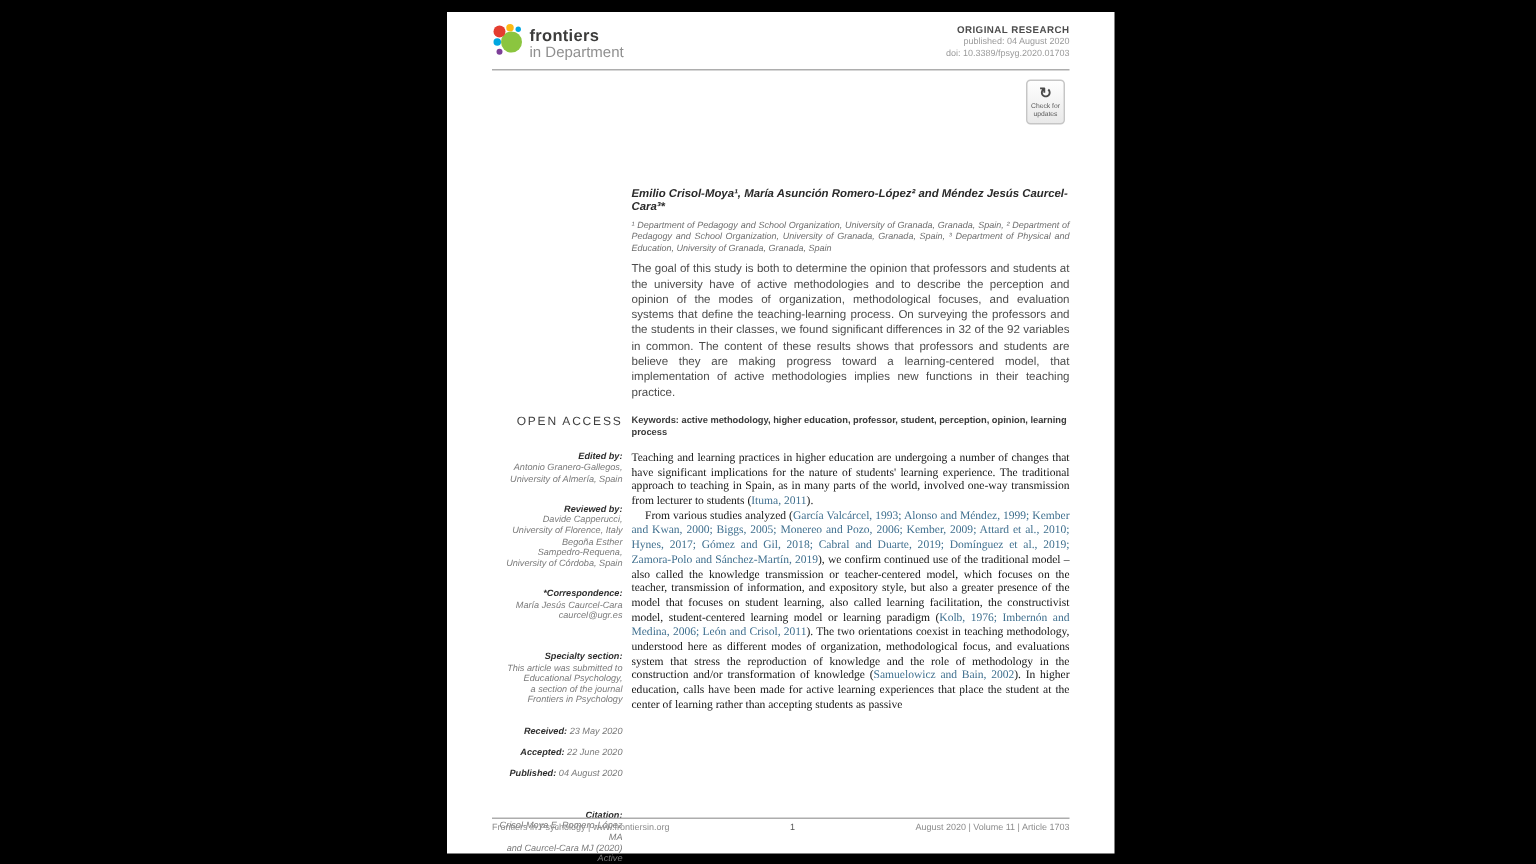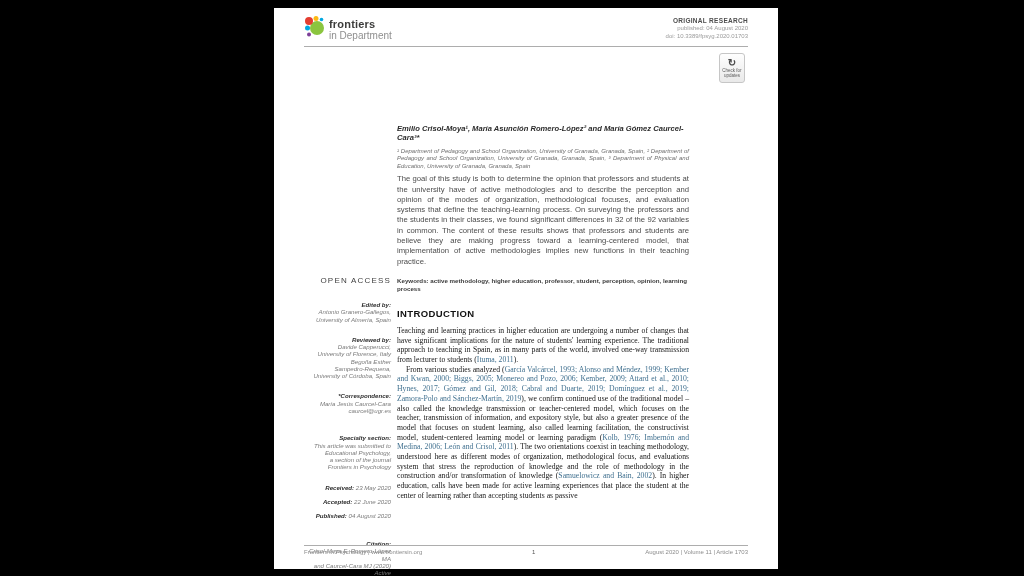--- a/index.html
+++ b/index.html
@@ -1,21 +1,21 @@
 <!DOCTYPE html>
 <html><head>
 <meta charset="utf-8">
 <style>
   html,body{margin:0;padding:0;}
   body{
     width:1024px;height:576px;background:#000;position:relative;overflow:hidden;
     font-family:"Liberation Sans",sans-serif;
   }
   .page{
-    position:absolute;left:274px;top:8px;width:504px;height:561px;background:#fff;
+    position:absolute;left:298px;top:8px;width:445px;height:561px;background:#fff;
     box-shadow:0 0 7px rgba(0,0,0,.85);
   }
   
   .logo{position:absolute;left:30px;top:7px;display:flex;align-items:flex-start;gap:3px;}
   .logo svg{display:block;}
   .logo-text{display:flex;flex-direction:column;margin-top:4px;}
   .logo-name{font-size:11px;font-weight:bold;color:#3c3c3b;line-height:11px;letter-spacing:.2px;}
   .logo-sub{font-size:10px;color:#8f8f8f;line-height:11px;}
   .header-right{position:absolute;right:30px;top:9px;text-align:right;}
   .article-type{font-size:6.5px;font-weight:bold;color:#4d4d4d;letter-spacing:.3px;line-height:8px;}
@@ -126,25 +126,24 @@
 Methodologies in Higher Education:
 Perception and Opinion as Evaluated
 by Professors and Their Students
 in the Teaching-Learning Process.
 Front. Psychol. 11:1703.
 doi: 10.3389/fpsyg.2020.01703</span>
     </div>
   </div>
 
   <div class="main">
-    <div class="authors">Emilio Crisol-Moya¹, María Asunción Romero-López² and María Gómez Caurcel-Cara³*</div>
+    <div class="authors">Emilio Crisol-Moya¹, María Asunción Romero-López² and Méndez Jesús Caurcel-Cara³*</div>
     <div class="affiliations">¹ Department of Pedagogy and School Organization, University of Granada, Granada, Spain, ² Department of Pedagogy and School Organization, University of Granada, Granada, Spain, ³ Department of Physical and Education, University of Granada, Granada, Spain</div>
     <div class="abstract">The goal of this study is both to determine the opinion that professors and students at the university have of active methodologies and to describe the perception and opinion of the modes of organization, methodological focuses, and evaluation systems that define the teaching-learning process. On surveying the professors and the students in their classes, we found significant differences in 32 of the 92 variables in common. The content of these results shows that professors and students are believe they are making progress toward a learning-centered model, that implementation of active methodologies implies new functions in their teaching practice.</div>
     <div class="keywords">Keywords: active methodology, higher education, professor, student, perception, opinion, learning process</div>
-    <div class="section-heading">INTRODUCTION</div>
     <div class="body-para"><span>Teaching and learning practices in higher education are undergoing a number of changes that have significant implications for the nature of students' learning experience. The traditional approach to teaching in Spain, as in many parts of the world, involved one-way transmission from lecturer to students (</span><span class="cite">Ituma, 2011</span><span>).</span></div>
     <div class="body-para indent"><span>From various studies analyzed (</span><span class="cite">García Valcárcel, 1993; Alonso and Méndez, 1999; Kember and Kwan, 2000; Biggs, 2005; Monereo and Pozo, 2006; Kember, 2009; Attard et al., 2010; Hynes, 2017; Gómez and Gil, 2018; Cabral and Duarte, 2019; Domínguez et al., 2019; Zamora-Polo and Sánchez-Martín, 2019</span><span>), we confirm continued use of the traditional model – also called the knowledge transmission or teacher-centered model, which focuses on the teacher, transmission of information, and expository style, but also a greater presence of the model that focuses on student learning, also called learning facilitation, the constructivist model, student-centered learning model or learning paradigm (</span><span class="cite">Kolb, 1976; Imbernón and Medina, 2006; León and Crisol, 2011</span><span>). The two orientations coexist in teaching methodology, understood here as different modes of organization, methodological focus, and evaluations system that stress the reproduction of knowledge and the role of methodology in the construction and/or transformation of knowledge (</span><span class="cite">Samuelowicz and Bain, 2002</span><span>). In higher education, calls have been made for active learning experiences that place the student at the center of learning rather than accepting students as passive</span></div>
   </div>
 
   <div class="footer-rule"></div>
   <div class="footer">
     <span>Frontiers in Psychology | www.frontiersin.org</span>
     <span class="footer-page">1</span>
     <span>August 2020 | Volume 11 | Article 1703</span>
   </div>

